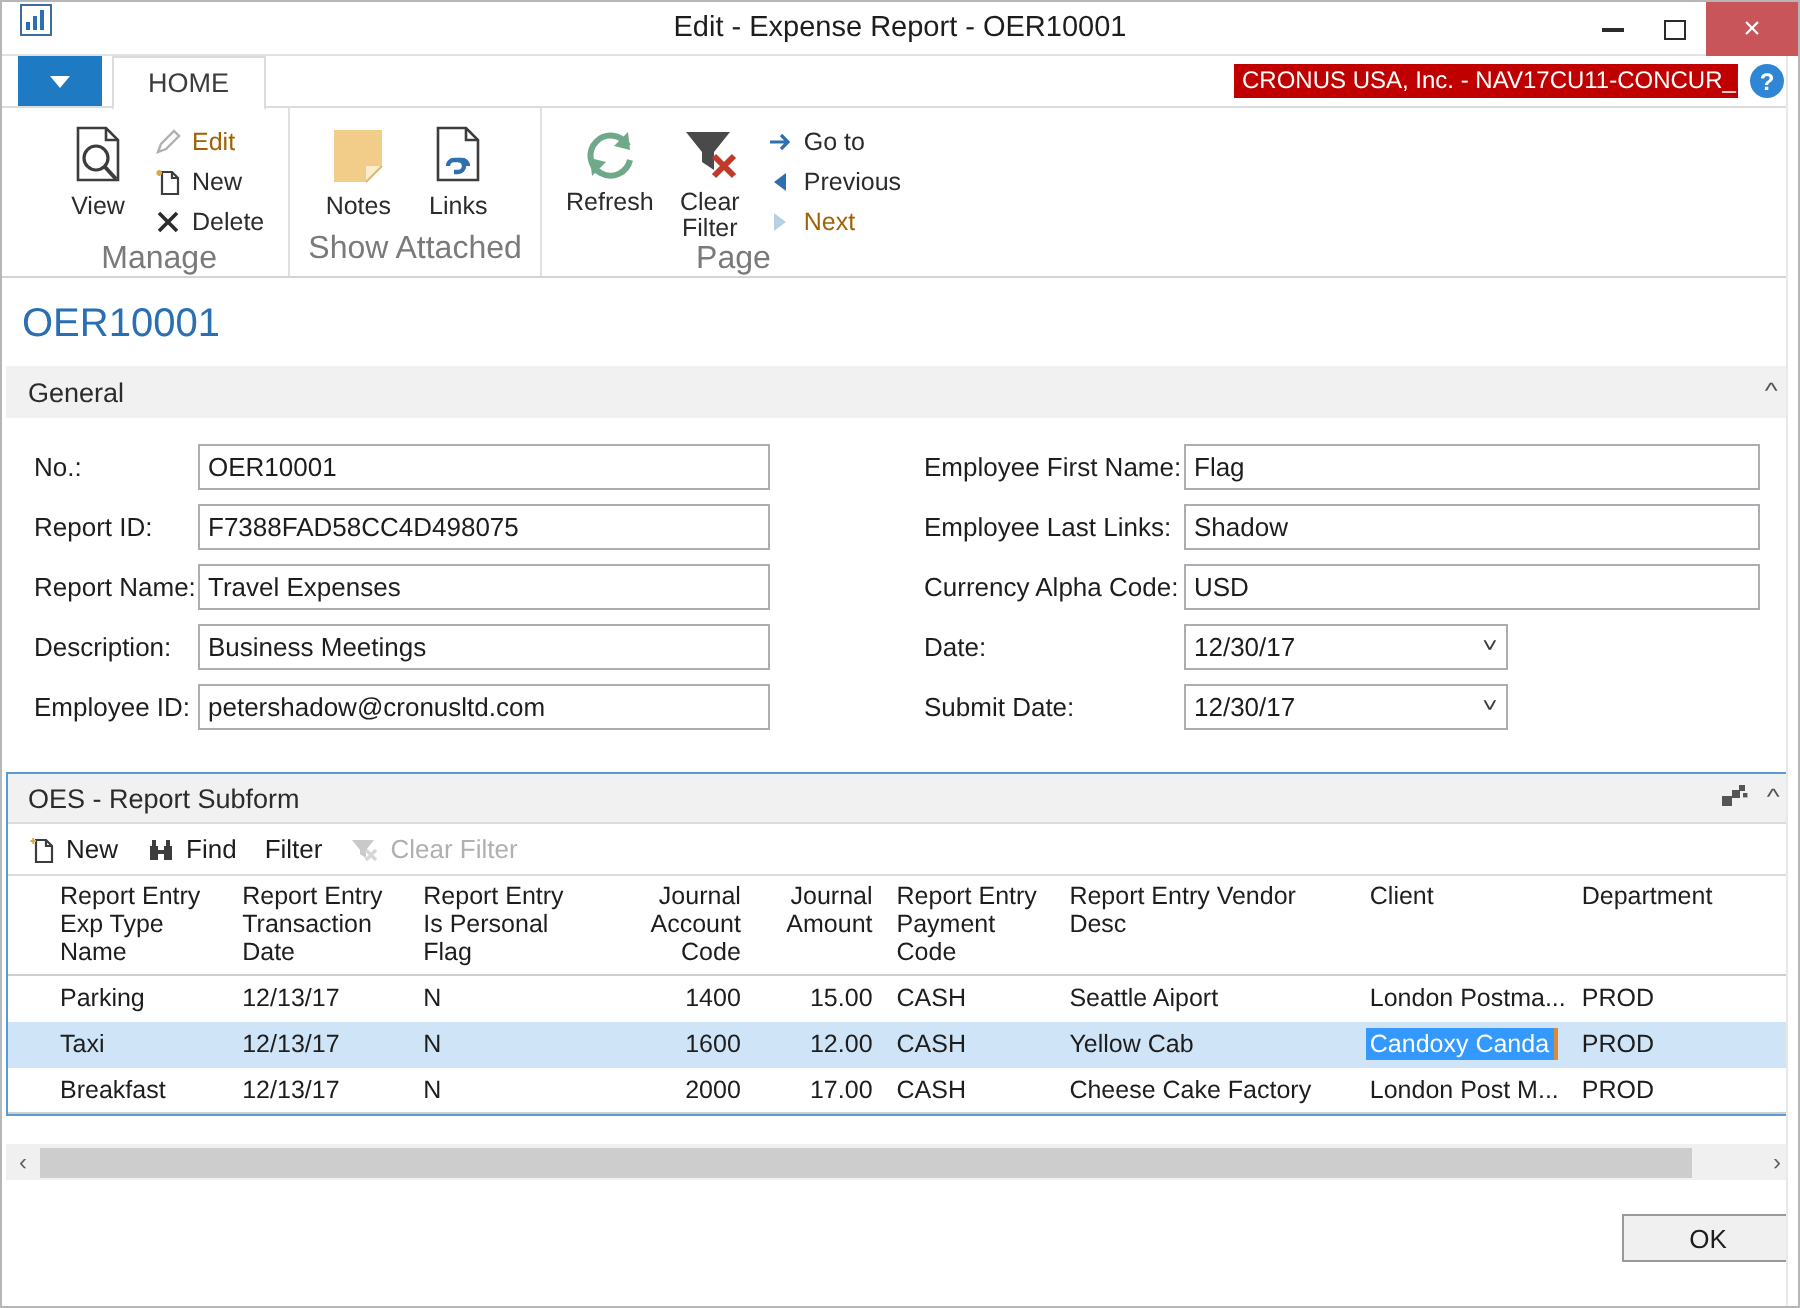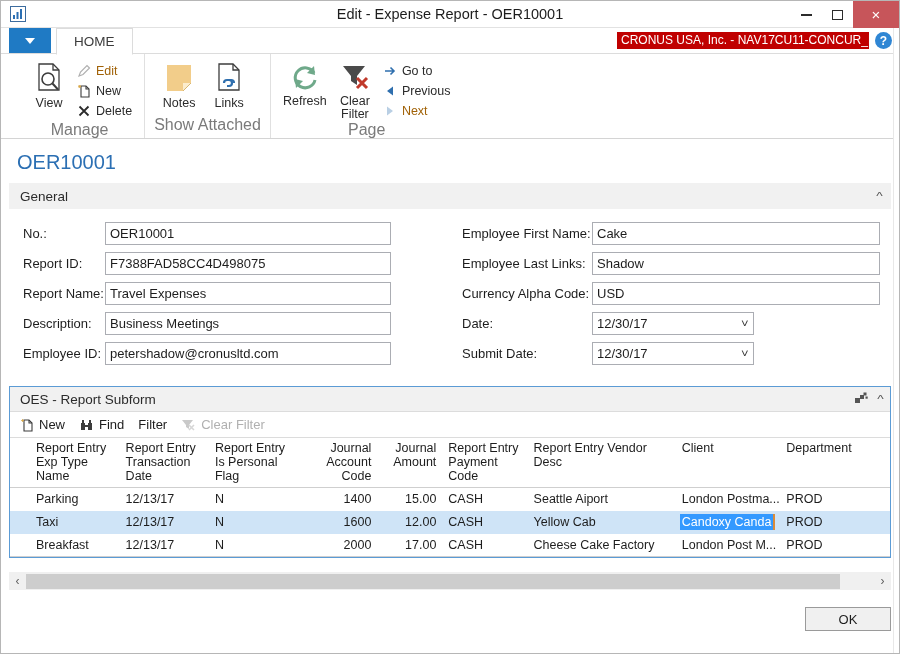--- a/index.html
+++ b/index.html
@@ -17,21 +17,21 @@
     border: 1px solid #b6b6b6;
     overflow: hidden;
   }
 
   
   .titlebar {
     position: relative;
     height: 27px;
     background: #ffffff;
     border-bottom: 1px solid #e2e2e2;
-    display: flex; align-items: center;
+    display: flex; 
   }
   .app-icon {
     width: 18px; height: 18px; margin-left: 8px;
     background: #ffffff;
     display: flex; align-items: center; justify-content: center;
   }
   .app-icon svg { display:block; }
   .title-text {
     position: absolute; left: 0; right: 0; top: 0;
     line-height: 27px; text-align: center;
@@ -124,21 +124,21 @@
     font-size: 12.5px; color: #2b2b2b; white-space: nowrap;
   }
   .small-btn.disabled { color: #a16207; }
   .ic { display: inline-flex; align-items: center; justify-content: center; }
 
   
   .content {
     position: relative;
     height: calc(654px - 27px - 26px - 85px);
     background: #ffffff;
-    padding: 0 8px;
+    padding: 0 2px;
     overflow: hidden;
   }
   .page-title {
     font-size: 20px; color: #2b6fb3; padding: 12px 0 10px 8px; line-height: 22px;
   }
 
   
   .fasttab-head {
     height: 26px; background: #f1f1f1;
     display: flex; align-items: center; justify-content: space-between;
@@ -451,21 +451,21 @@
         <div class="frow">
           <span class="flabel">Employee ID:</span>
           <span class="finput">petershadow@cronusltd.com</span>
         </div>
 
       </div>
       <div class="fcol right">
 
         <div class="frow">
           <span class="flabel">Employee First Name:</span>
-          <span class="finput">Cake</span>
+          <span class="finput">Flag</span>
         </div>
         <div class="frow">
           <span class="flabel">Employee Last Links:</span>
           <span class="finput">Shadow</span>
         </div>
         <div class="frow">
           <span class="flabel">Currency Alpha Code:</span>
           <span class="finput">USD</span>
         </div>
         <div class="frow">

